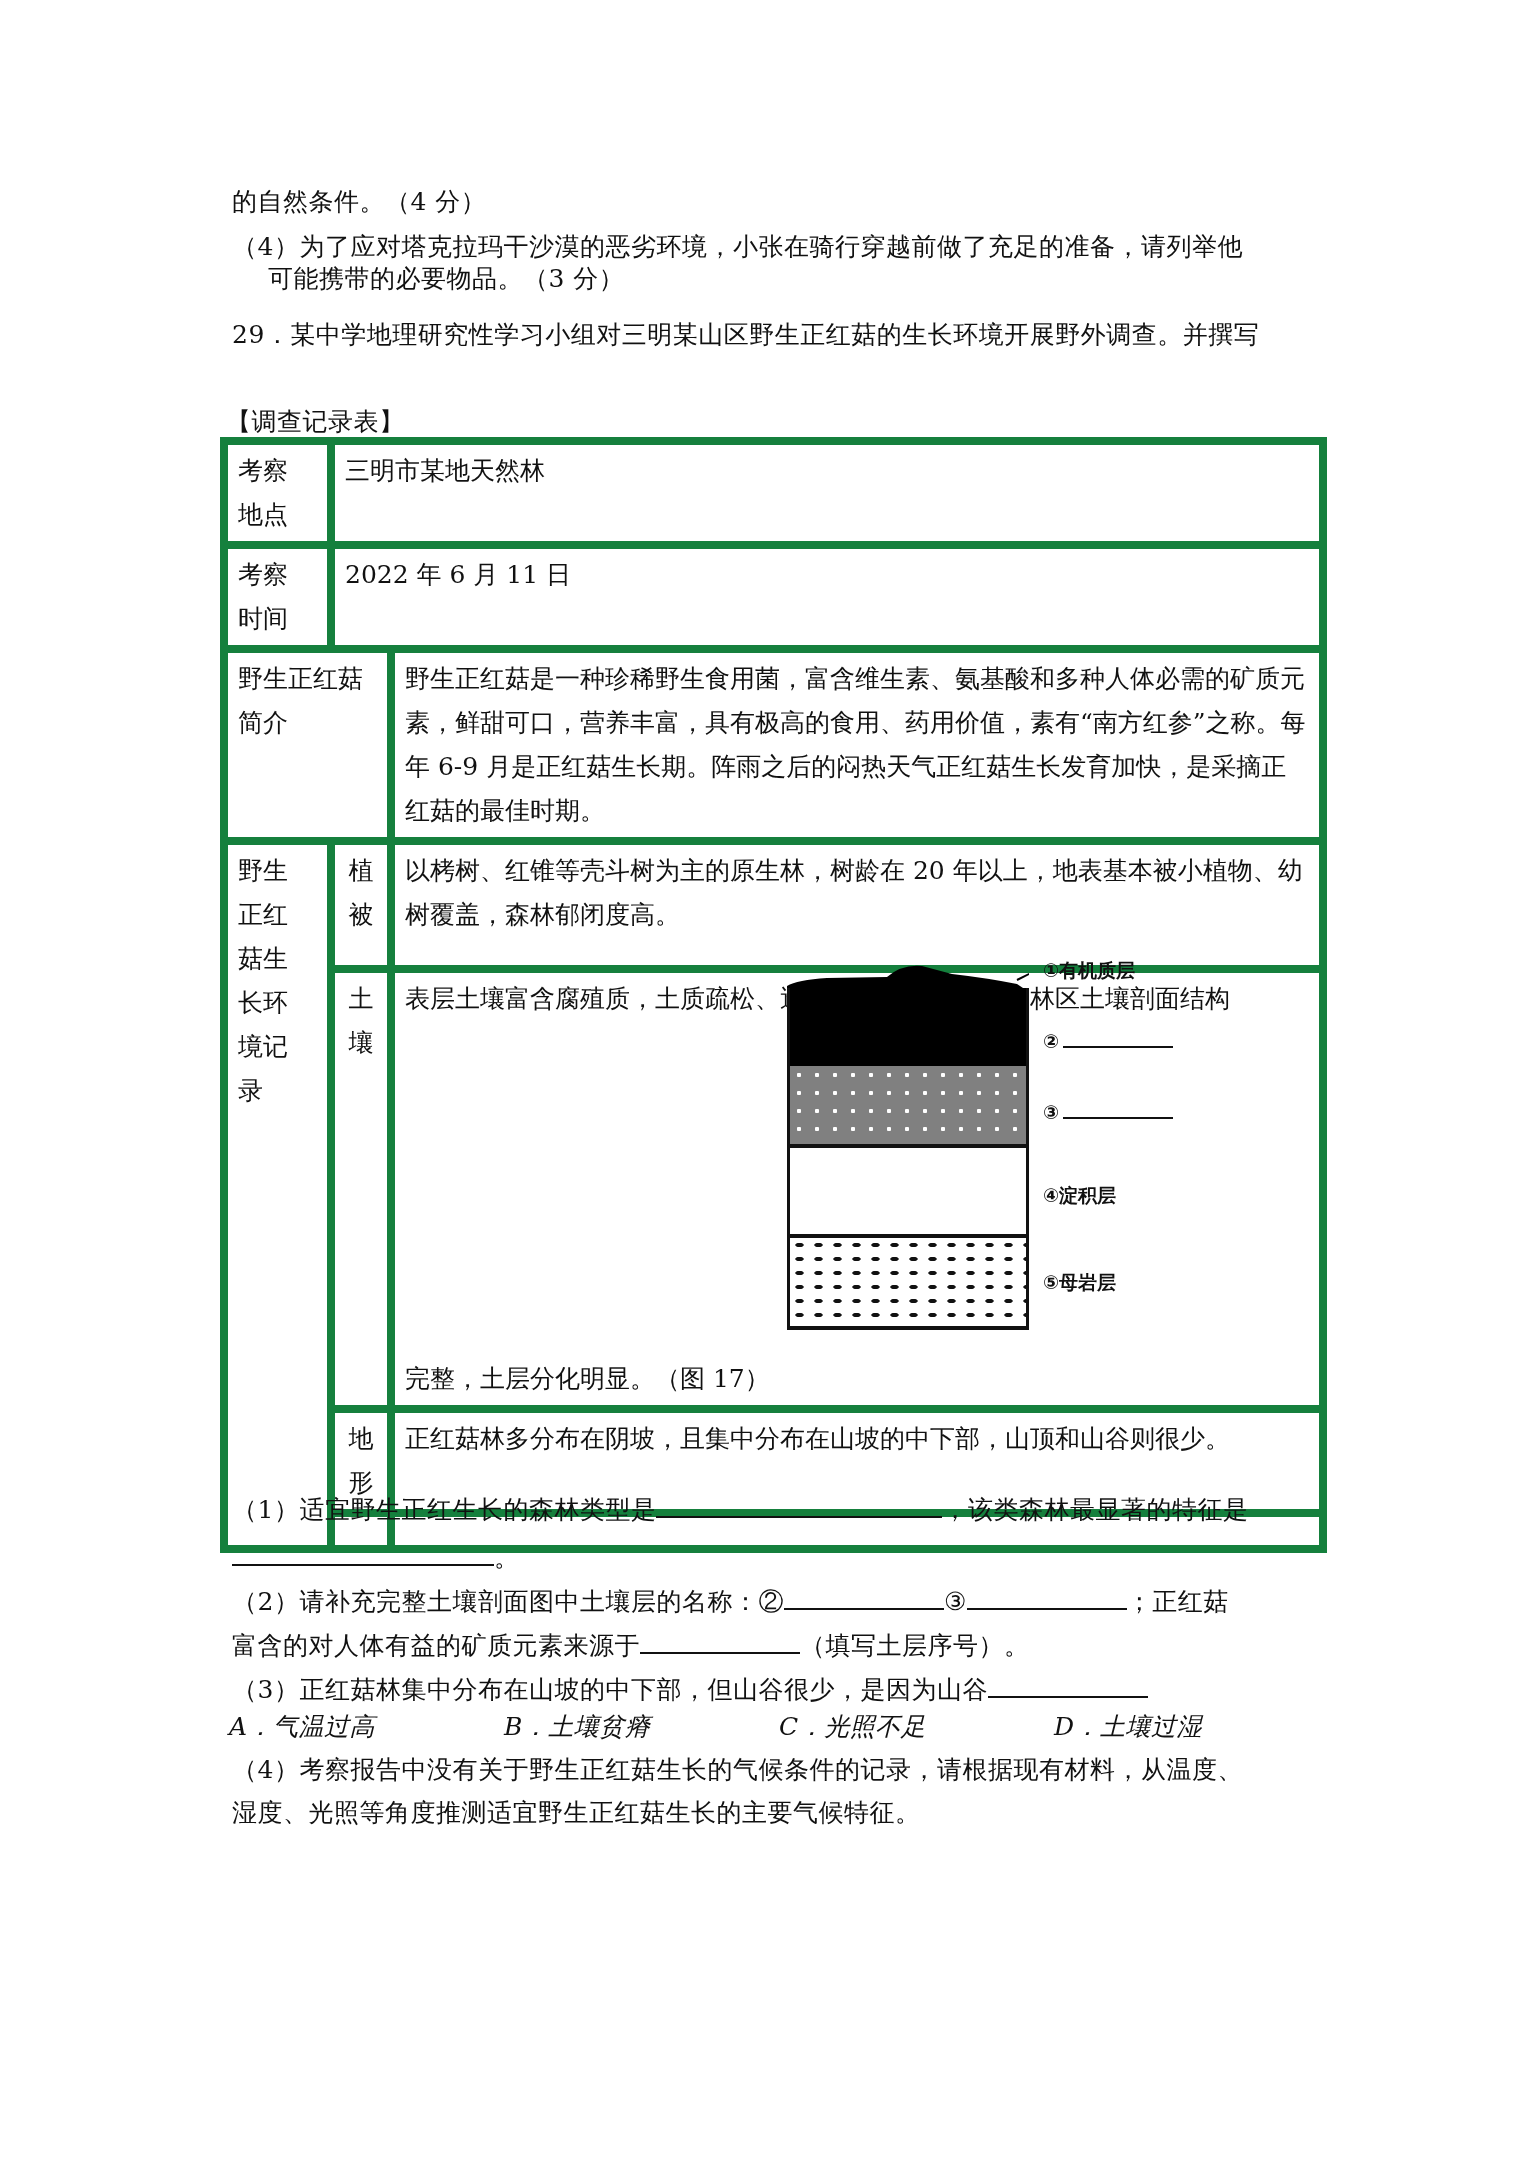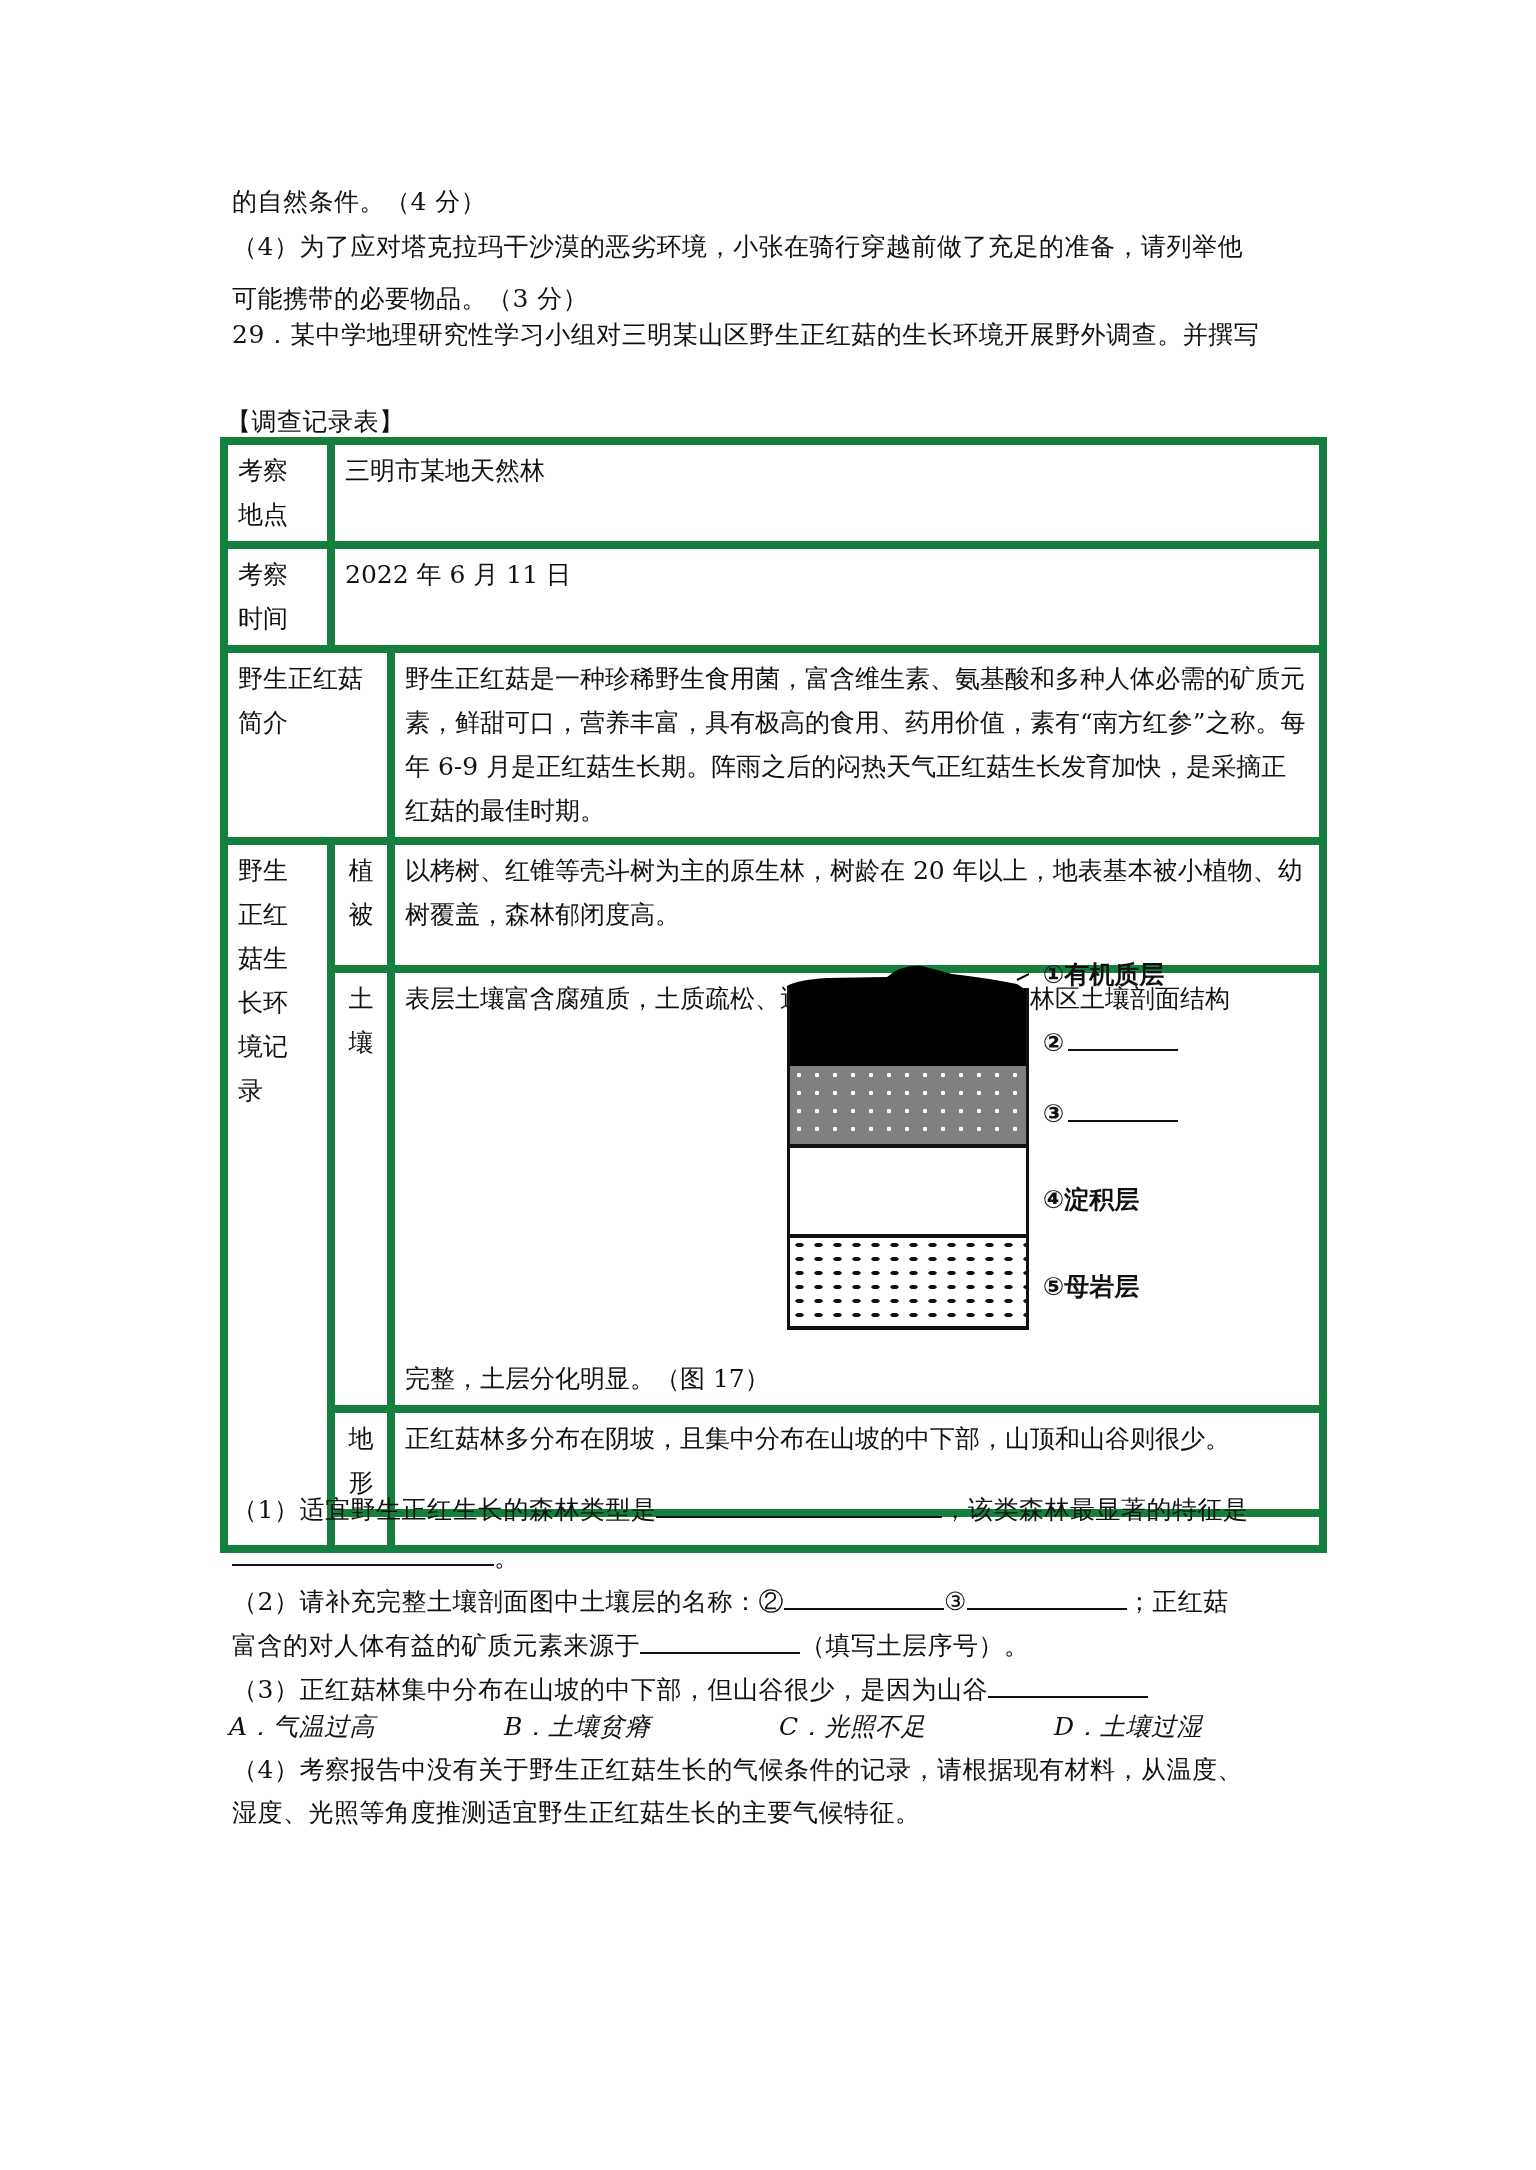--- a/index.html
+++ b/index.html
@@ -10,31 +10,31 @@
   table.survey td { border: 8px solid #15803d; vertical-align: top; padding: 4px 10px; line-height: 44px; }
   .narrow { text-align: center; padding: 4px 4px !important; }
   .blank { display: inline-block; border-bottom: 2px solid #111; height: 26px; vertical-align: baseline; }
   .soil { position: absolute; left: 787px; top: 958px; width: 400px; height: 345px; }
   .soil-col { position: absolute; left: 0; width: 242px; border-left: 3px solid #111; border-right: 3px solid #111; box-sizing: border-box; }
   .layer1 { top: 30px; height: 80px; background: #000; border-top: none; }
   .layer1-cap { position: absolute; left: 0px; top: 0px; width: 242px; height: 40px; }
   .layer3 { top: 108px; height: 82px; background-color: #808080; background-image: radial-gradient(circle, #fff 2px, transparent 2.5px); background-size: 18px 18px; border-bottom: 4px solid #111; }
   .layer4 { top: 190px; height: 90px; background: #fff; border-bottom: 4px solid #111; }
   .layer5 { top: 280px; height: 92px; background-color: #fff; background-image: radial-gradient(ellipse 5px 2.5px, #111 70%, transparent 100%); background-size: 19px 14px; border-bottom: 4px solid #111; }
-  .soil-label { position: absolute; left: 256px; font-family: "DejaVu Sans", "Liberation Sans", sans-serif; font-weight: bold; font-size: 25px; white-space: nowrap; }
+  .soil-label { position: absolute; left: 256px; font-family: "DejaVu Sans", "Liberation Sans", sans-serif; font-weight: bold; font-size: 19px; white-space: nowrap; }
   .soil-blank { display: inline-block; width: 110px; border-bottom: 2px solid #111; height: 18px; margin-left: 4px; }
 </style>
 </head>
 <body>
 
 <div class="page">
 
   <div class="line" style="top:187px;">的自然条件。（4 分）</div>
   <div class="line" style="top:232px;">（4）为了应对塔克拉玛干沙漠的恶劣环境，小张在骑行穿越前做了充足的准备，请列举他</div>
-  <div class="line" style="top:284px;">可能携带的必要物品。（3 分）</div>
+  <div class="line" style="top:264px;margin-left:36px;">可能携带的必要物品。（3 分）</div>
   <div class="line" style="top:320px;">29．某中学地理研究性学习小组对三明某山区野生正红菇的生长环境开展野外调查。并撰写</div>
   <div class="line" style="top:407px; left:226px;">【调查记录表】</div>
 
   <table class="survey">
     <colgroup>
       <col style="width:107px">
       <col style="width:60px">
       <col style="width:932px">
     </colgroup>
     <tbody>

